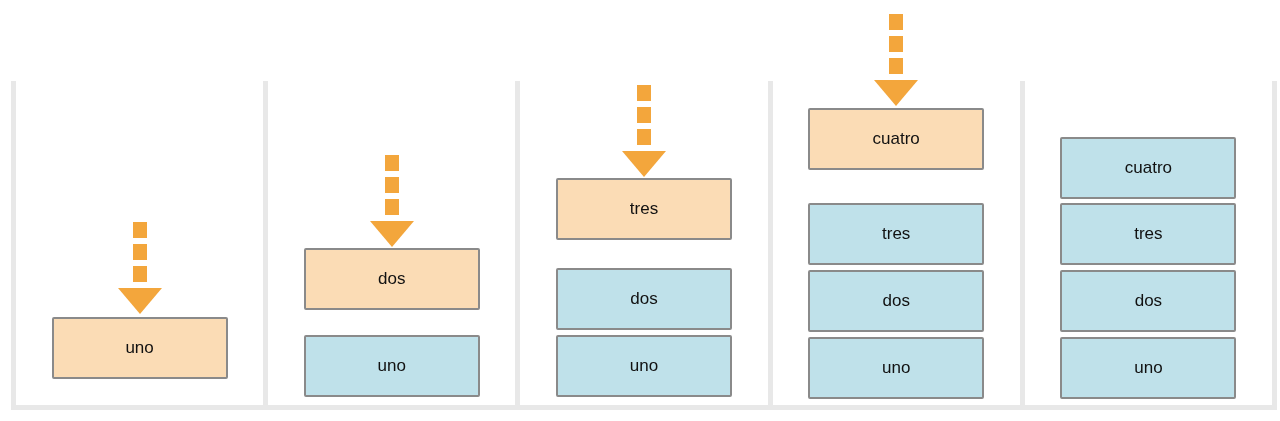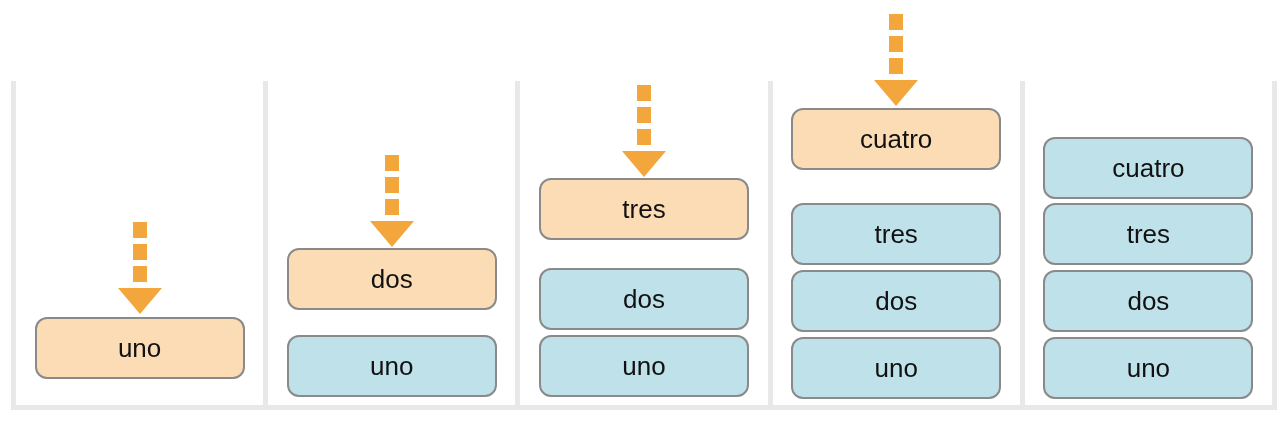--- a/index.html
+++ b/index.html
@@ -33,29 +33,29 @@
   }
   .divider {
     width: 5px;
     background: #e8e8e8;
     flex: 0 0 auto;
   }
   .box {
     position: absolute;
     left: 50%;
     transform: translateX(-50%);
-    width: 210px;
+    width: 176px;
     height: 62px;
     box-sizing: border-box;
     border: 2px solid #8a8a8a;
-    border-radius: 12px;
+    border-radius: 2px;
     display: flex;
     align-items: center;
     justify-content: center;
-    font-size: 26px;
+    font-size: 17px;
     color: #111111;
   }
   .box.new { background: #fbdcb5; }
   .box.old { background: #bfe1ea; }
   .arrow {
     position: absolute;
     left: 50%;
     transform: translateX(-50%);
     width: 44px;
     display: flex;

